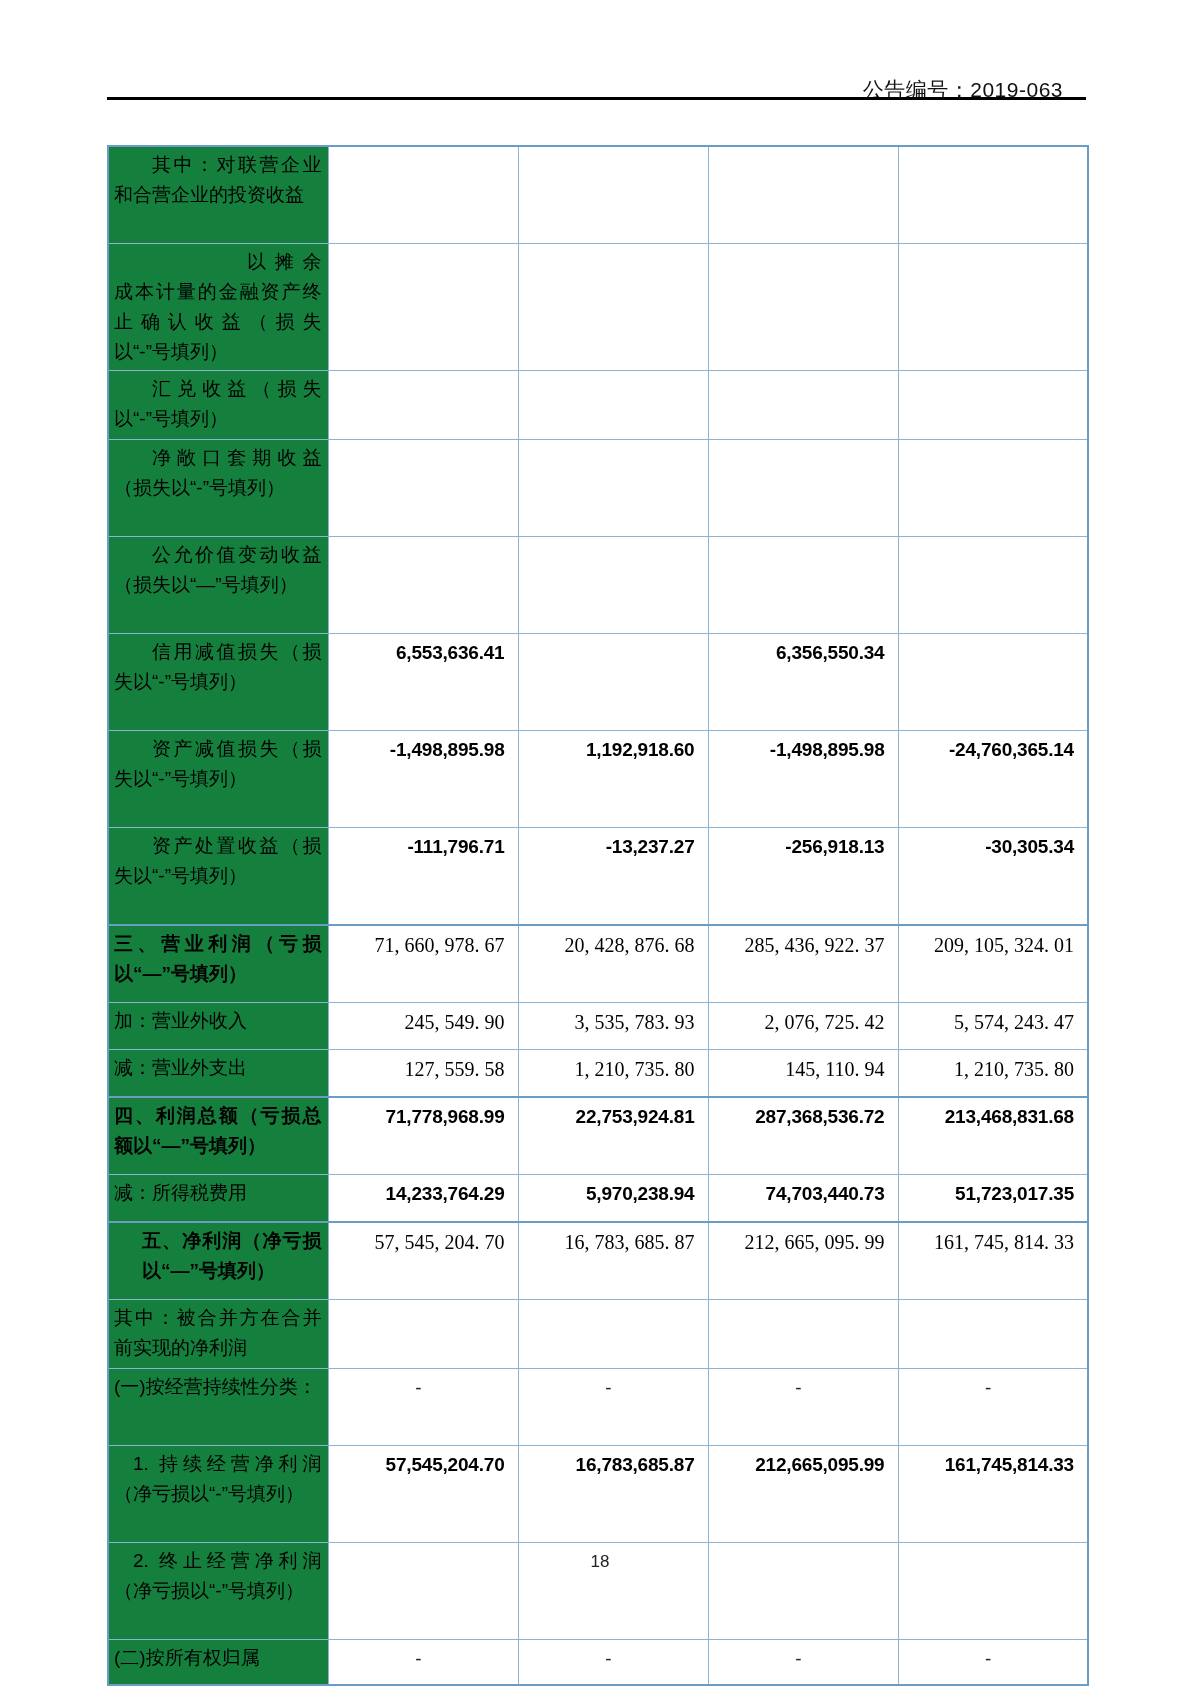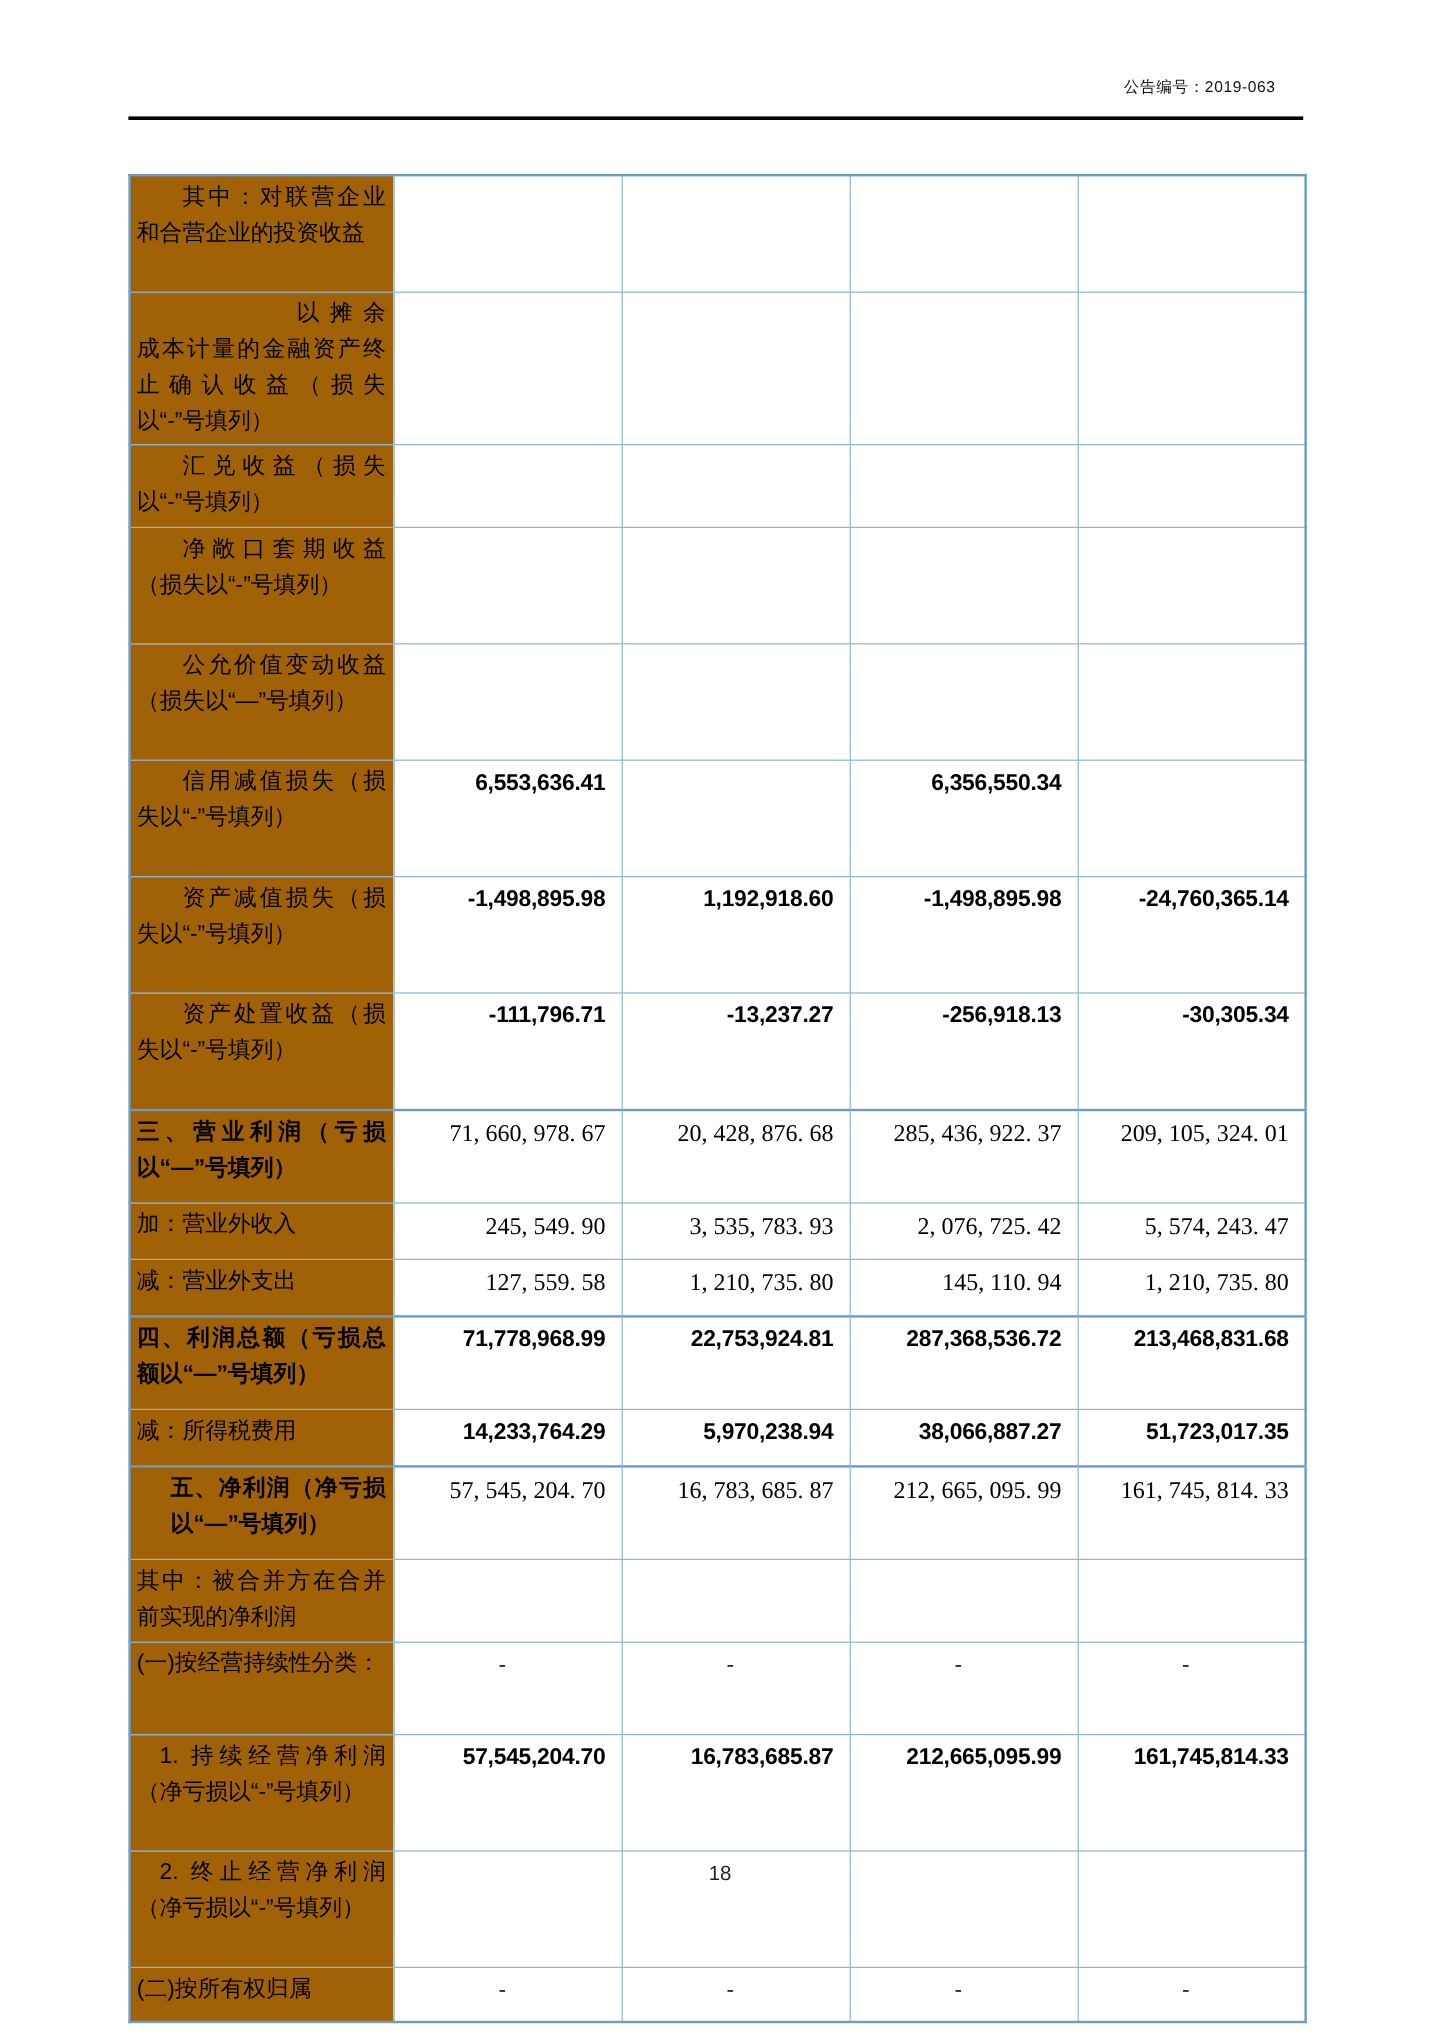--- a/index.html
+++ b/index.html
@@ -2,39 +2,39 @@
 <html><head>
 <meta charset="utf-8">
 <style>
   html,body { margin:0; padding:0; }
   body {
     width:1200px; height:1697px; background:#ffffff; position:relative;
     font-family:"Liberation Sans","DejaVu Sans",sans-serif; color:#000;
     overflow:hidden;
   }
   .doc-number {
-    position:absolute; top:64px; right:137px;
-    font-size:13px; letter-spacing:0.5px; color:#111;
+    position:absolute; top:76px; right:137px;
+    font-size:21px; letter-spacing:0.5px; color:#111;
   }
   .header-rule {
     position:absolute; top:97px; left:107px; width:979px; height:3px;
     background:#000;
   }
   table.fin {
     position:absolute; top:145px; left:107px; width:980px;
     border-collapse:collapse; table-layout:fixed;
     border:2px solid #6b9cc3;
   }
   table.fin td {
     border:1px solid #8db3d3;
     vertical-align:top;
   }
   tr.section td { border-top:2px solid #6b9cc3; }
   td.label {
-    background:#a16207;
+    background:#15803d;
     font-size:19px; line-height:30px;
     padding:3px 6px 3px 5px;
     text-align:justify;
     word-break:break-all;
   }
   td.label.bold { font-weight:700; }
   td.val {
     text-align:right; background:#fff;
     padding:5px 13px 0 4px;
     font-size:19px; line-height:28px;
@@ -144,21 +144,21 @@
         <td class="label bold" style="height: 70px;">四、利润总额（亏损总额以“—”号填列）</td>
         <td class="val bold">71,778,968.99</td>
         <td class="val bold">22,753,924.81</td>
         <td class="val bold">287,368,536.72</td>
         <td class="val bold">213,468,831.68</td>
       </tr>
       <tr>
         <td class="label" style="height: 40px; margin-top: 30px;">减：所得税费用</td>
         <td class="val bold">14,233,764.29</td>
         <td class="val bold">5,970,238.94</td>
-        <td class="val bold">38,066,887.27</td>
+        <td class="val bold">74,703,440.73</td>
         <td class="val bold">51,723,017.35</td>
       </tr>
       <tr class="section">
         <td class="label bold" style="height: 70px; padding-left: 33px;">五、净利润（净亏损以“—”号填列）</td>
         <td class="val serif">57, 545, 204. 70</td>
         <td class="val serif">16, 783, 685. 87</td>
         <td class="val serif">212, 665, 095. 99</td>
         <td class="val serif">161, 745, 814. 33</td>
       </tr>
       <tr>

